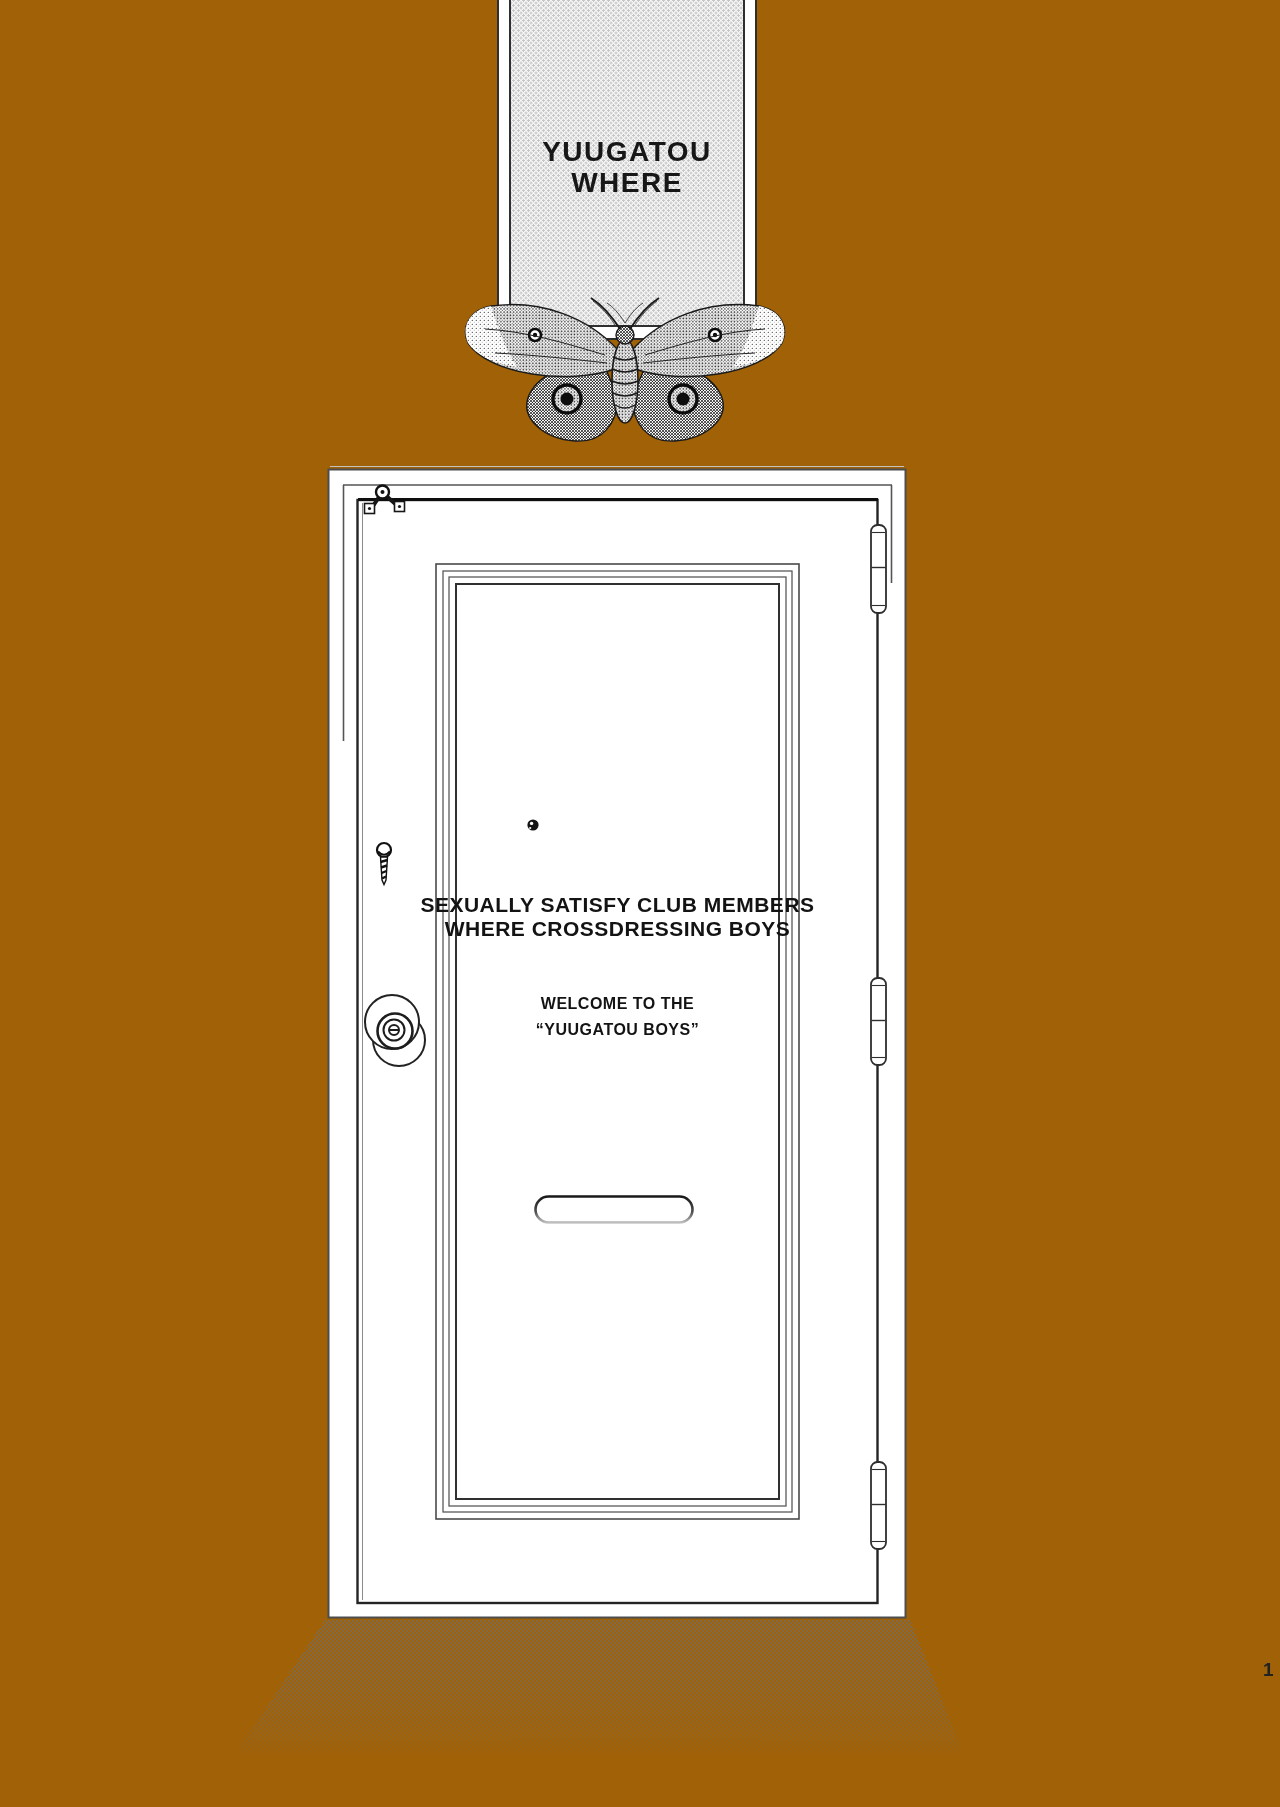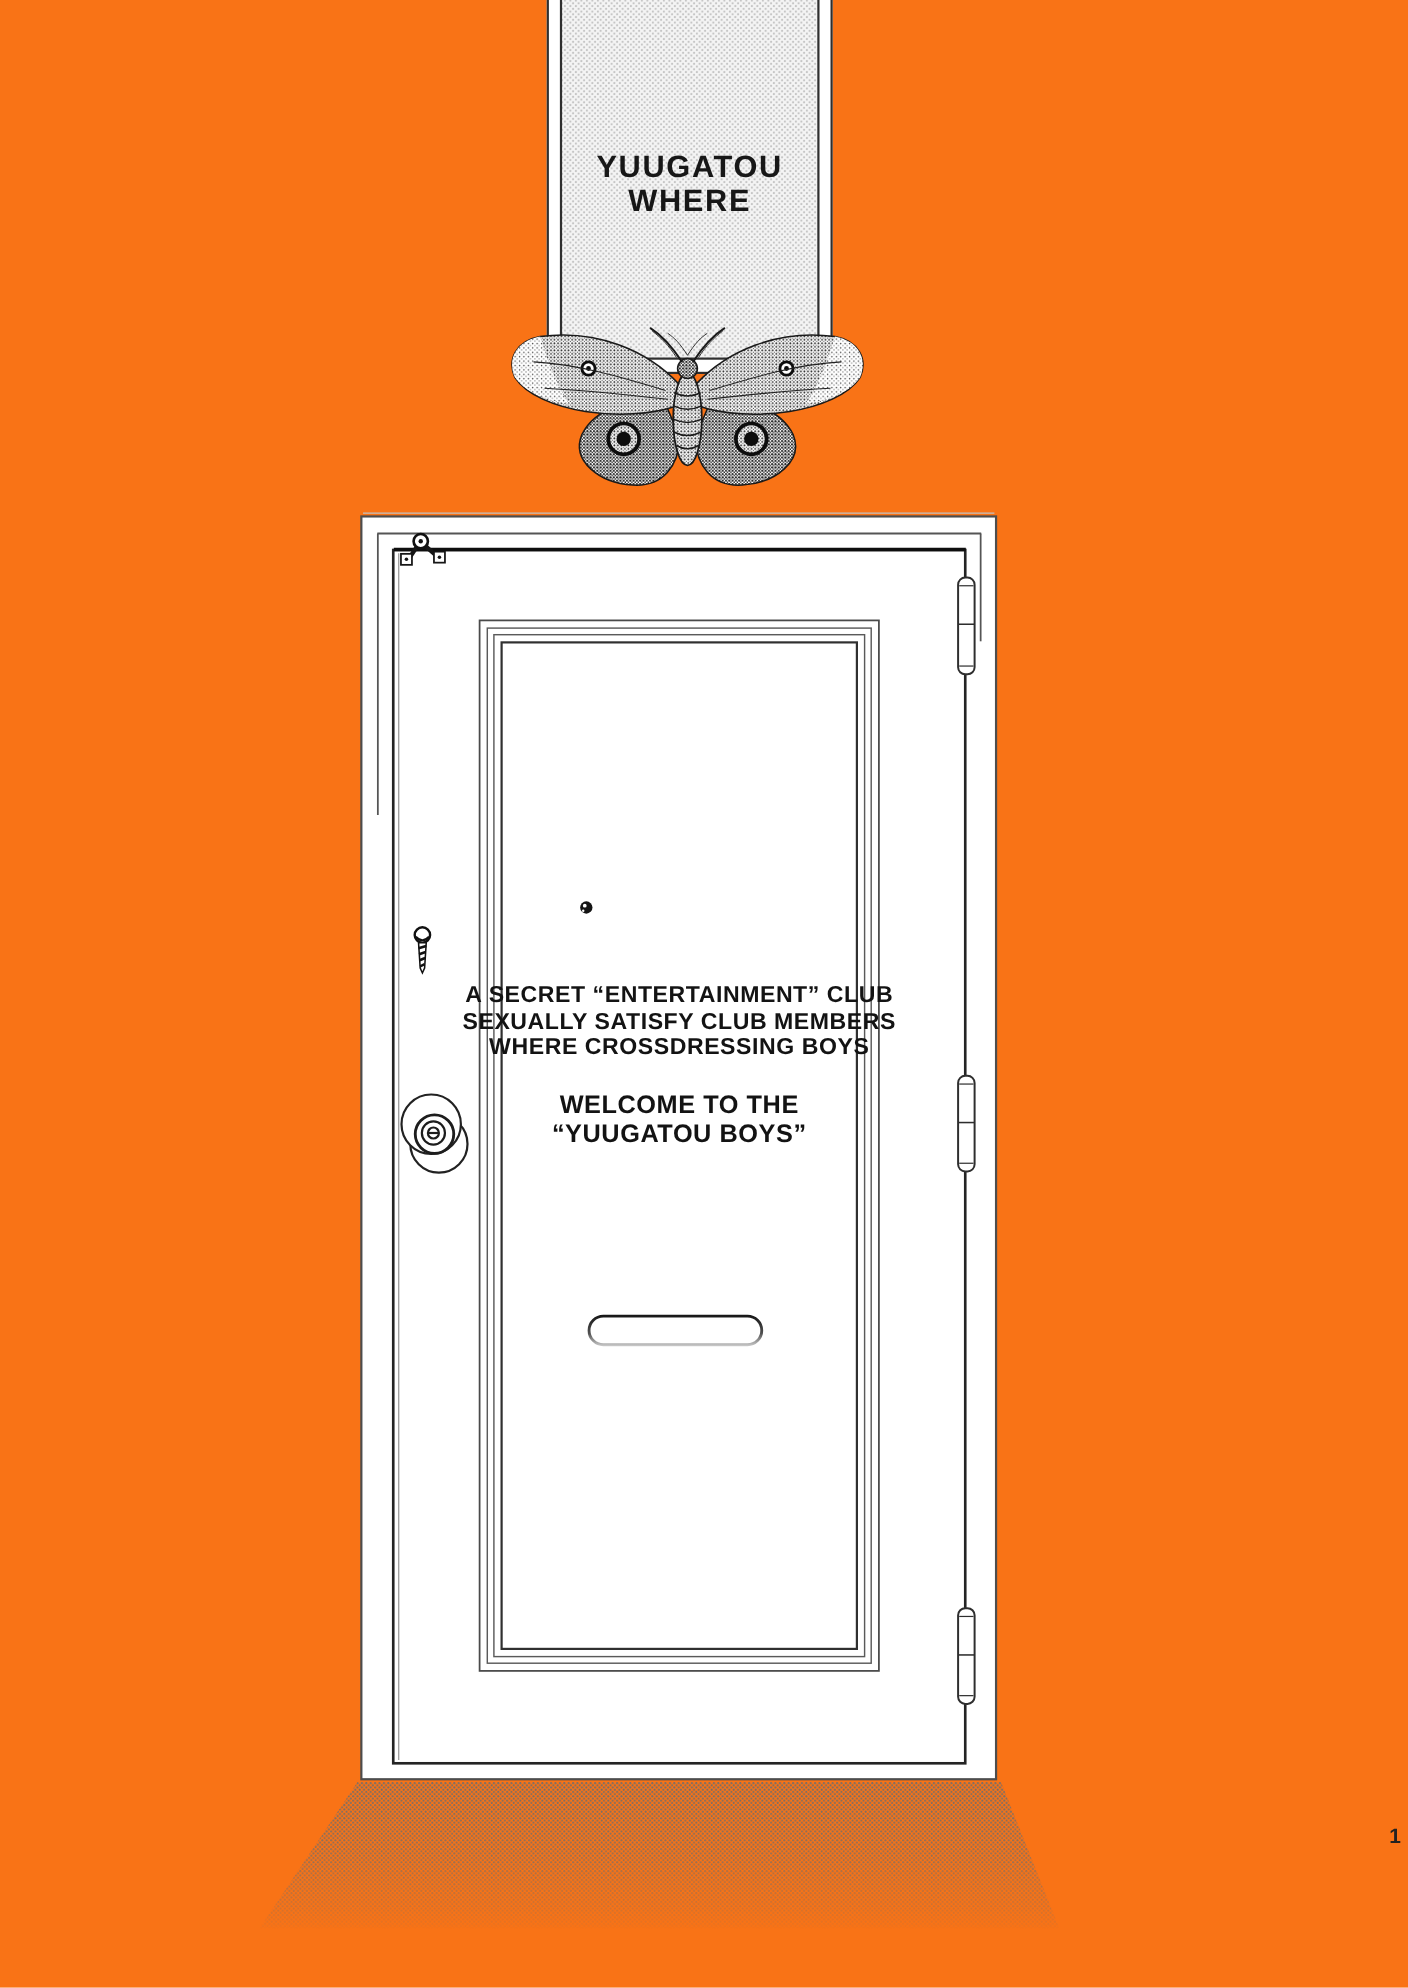--- a/index.html
+++ b/index.html
@@ -1,20 +1,20 @@
 <!DOCTYPE html>
 <html><head>
 <meta charset="utf-8">
 <style>
   html,body{margin:0;padding:0;background:#ffffff;}
   .page{
     position:relative;
     width:1280px;
     height:1807px;
-    background:#f97316;
+    background:#a16207;
     overflow:hidden;
     font-family:"Liberation Sans", sans-serif;
   }
   
   .sign-outer{
     position:absolute;
     left:497px; top:-14px;
     width:260px; height:354px;
     border:2px solid #2e2e2e;
     box-sizing:border-box;
@@ -62,21 +62,21 @@
     z-index:3;
   }
   .door-text.desc{
     top:893px;
     font-size:21px;
     line-height:23.5px;
     letter-spacing:0.5px;
   }
   .door-text.welcome{
     top:991px;
-    font-size:23px;
+    font-size:16px;
     line-height:26px;
     letter-spacing:0.5px;
   }
   
   .page-number{
     position:absolute;
     left:1263px; top:1659px;
     width:20px;
     font-size:19px;
     font-weight:bold;
@@ -247,21 +247,20 @@
       <circle cx="170" cy="40" r="9" fill="url(#stipDark)" stroke="#1a1a1a" stroke-width="1.4"></circle>
 
       <path d="M165,34 C156,20 147,10 136,3" fill="none" stroke="#1a1a1a" stroke-width="1.8"></path>
       <path d="M175,34 C184,20 193,10 204,3" fill="none" stroke="#1a1a1a" stroke-width="1.8"></path>
       <path d="M160,30 C153,19 146,12 138,6 M170,28 C163,17 158,12 152,8" fill="none" stroke="#1a1a1a" stroke-width="0.8"></path>
       <path d="M180,30 C187,19 194,12 202,6 M170,28 C177,17 182,12 188,8" fill="none" stroke="#1a1a1a" stroke-width="0.8"></path>
     </g>
   </svg>
 
   <div class="door-text desc">
-    <div>A SECRET “ENTERTAINMENT” CLUB</div>
     <div>SEXUALLY SATISFY CLUB MEMBERS</div>
     <div>WHERE CROSSDRESSING BOYS</div>
   </div>
   <div class="door-text welcome">
     <div>WELCOME TO THE</div>
     <div>“YUUGATOU BOYS”</div>
   </div>
 
   <div class="page-number">1</div>
 

